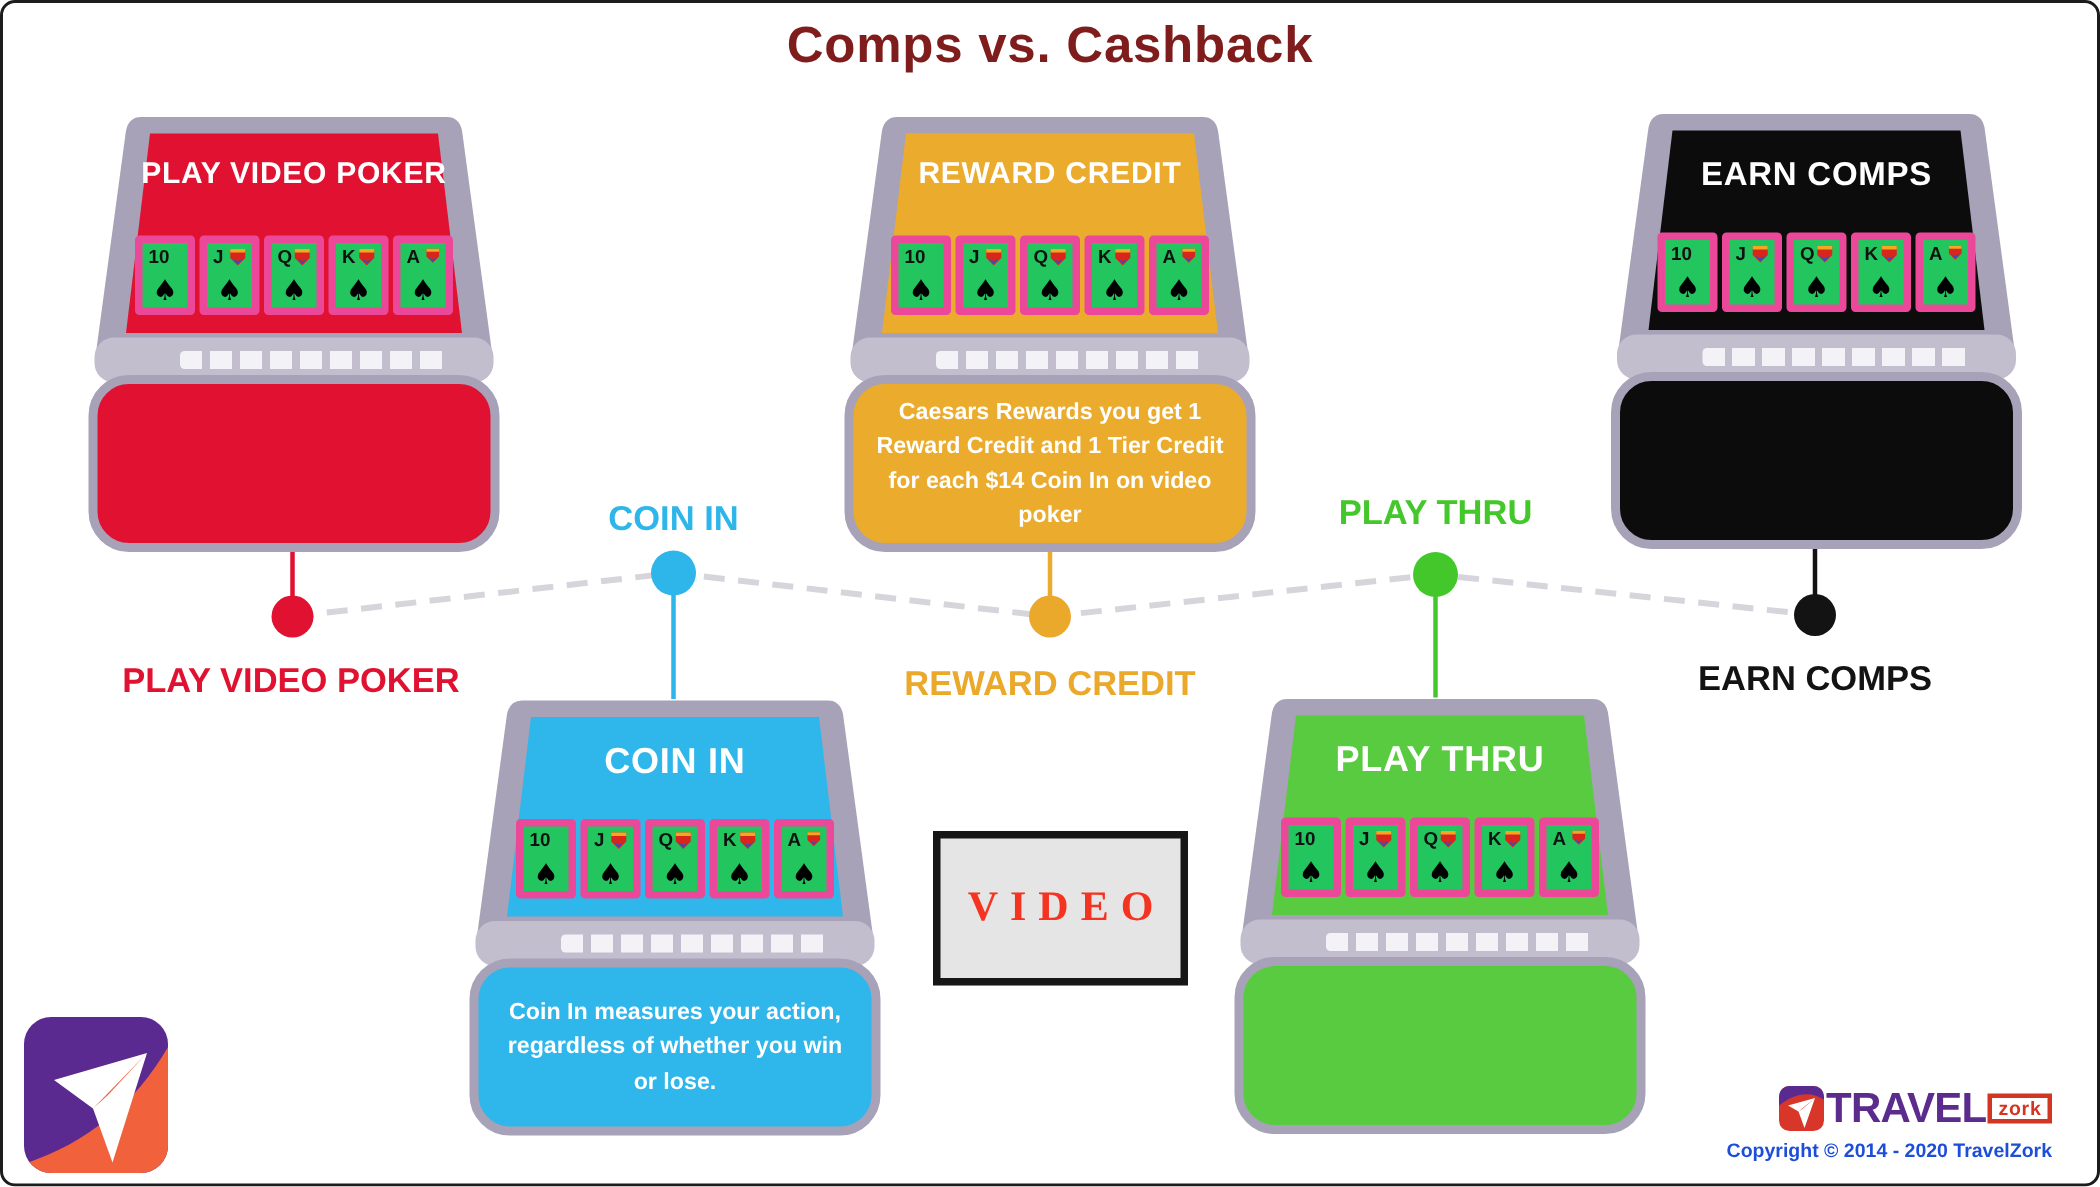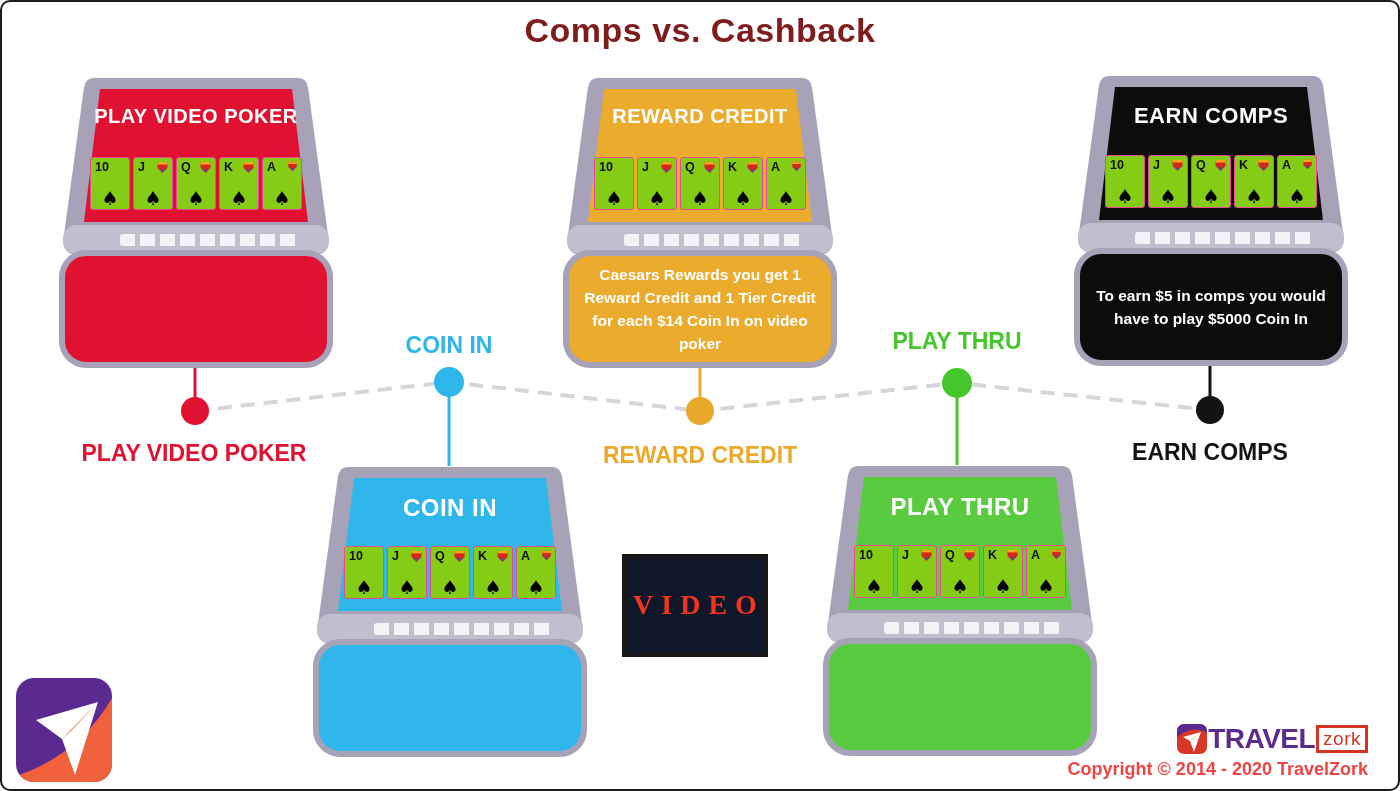--- a/index.html
+++ b/index.html
@@ -29,57 +29,57 @@
   .m-buttons {
     position:absolute; left:62px; top:159px; width:178px; height:12px; border-radius:3px;
     background:repeating-linear-gradient(90deg,#f3f2f6 0 15px,rgba(0,0,0,0) 15px 20px);
   }
   .m-title {
     position:absolute; top:30px; left:20px; right:20px; text-align:center;
     color:#ffffff; font-weight:bold; font-size:20px; letter-spacing:0.5px; white-space:nowrap;
   }
   .m-cards { position:absolute; top:82px; left:0; width:100%; display:flex; justify-content:center; gap:3px; }
   .card {
-    position:relative; width:40px; height:53px; background:#84cc16;
-    border:1px solid #ec4899; border-radius:3px;
+    position:relative; width:40px; height:53px; background:#22c55e;
+    border:5px solid #ec4899; border-radius:3px;
   }
   .card .rank { position:absolute; top:2px; left:4px; font-size:12.5px; font-weight:bold; color:#111; }
   .card .crest { position:absolute; top:3px; right:3px; width:13px; height:13px; }
   .card.small-crest .crest { width:11px; height:11px; }
   .card .suit {
     position:absolute; bottom:0px; left:0; width:100%; text-align:center;
     font-size:19px; color:#000; font-family:"DejaVu Sans", sans-serif; line-height:1.1;
   }
   .m-body {
     position:absolute; top:183px; left:22px; right:22px; height:102px;
     display:flex; align-items:center; justify-content:center; text-align:center;
     color:#ffffff; font-weight:bold; font-size:15.5px; line-height:1.5;
   }
 
   
   .vp-sign {
-    position:absolute; left:620px; top:552px; width:146px; height:103px;
-    background:#0f172a; border:5px solid #161616;
+    position:absolute; left:620px; top:552px; width:170px; height:103px;
+    background:#e5e5e5; border:5px solid #161616;
     display:flex; flex-direction:column; align-items:center; justify-content:center;
   }
   .vp-line {
     font-family:"Liberation Serif", serif; font-weight:bold; font-size:28px;
     color:#f43420; letter-spacing:8px; text-indent:8px; line-height:1.45;
   }
 
   
   .logo-left { position:absolute; left:14px; top:676px; width:96px; height:104px; }
   .footer-right { position:absolute; right:30px; top:721px; text-align:right; }
   .brand-row { display:flex; align-items:center; justify-content:flex-end; gap:1px; }
   .brand-travel { color:#5b2b8e; font-weight:bold; font-size:28px; letter-spacing:-0.5px; }
   .brand-zork {
-    color:#d23622; border:3px solid #d23622; font-weight:normal; font-size:19px;
+    color:#d23622; border:3px solid #d23622; font-weight:bold; font-size:13px;
     padding:0 4px; line-height:1.15; letter-spacing:0.5px;
   }
-  .copyright { margin-top:4px; color:#ef4444; font-weight:bold; font-size:18px; }
+  .copyright { margin-top:4px; color:#1d4ed8; font-weight:bold; font-size:13px; }
 </style>
 </head>
 <body>
 
 <div class="canvas">
 
   <div class="page-title">Comps vs. Cashback</div>
 
   <svg class="timeline-svg" viewBox="0 0 1400 791">
     <polyline points="193,409 447,380 698,409 955,381 1208,408" fill="none" stroke="#d7d5db" stroke-width="4" stroke-dasharray="14 9"></polyline>
@@ -252,21 +252,20 @@
         <div class="card small-crest">
           <span class="rank">A</span>
           <svg class="crest" viewBox="0 0 13 13">
             <path d="M1.5 1 H11.5 V7 L6.5 12 L1.5 7 Z" fill="#d8261d"></path>
             <path d="M1.5 1 H11.5 V3.4 H1.5 Z" fill="#f3a81f"></path>
             <path d="M3 7.5 L6.5 11 L10 7.5 L6.5 9.2 Z" fill="#2b4fd0"></path>
           </svg>
           <span class="suit">♠</span>
         </div>
       </div>
-    <div class="m-body">To earn $5 in comps you would have to play $5000 Coin In</div>
   </div>
 
   <div class="machine" style="left:310px; top:462px;">
     <svg class="chrome" viewBox="0 0 276 296">
       <path d="M36 3 L240 3 Q248 3 250 12 L270 160 L6 160 L26 12 Q28 3 36 3 Z" fill="#a7a2b7"></path>
       <path d="M42 14 L234 14 L250 147 L26 147 Z" fill="#2fb6ea"></path>
       <rect x="5" y="150" width="266" height="30" rx="13" fill="#c2bece"></rect>
       <rect x="4" y="178" width="268" height="112" rx="24" stroke="#a7a2b7" stroke-width="6" fill="#2fb6ea"></rect>
     </svg>
     <div class="m-buttons"></div>
@@ -306,20 +305,21 @@
         <div class="card small-crest">
           <span class="rank">A</span>
           <svg class="crest" viewBox="0 0 13 13">
             <path d="M1.5 1 H11.5 V7 L6.5 12 L1.5 7 Z" fill="#d8261d"></path>
             <path d="M1.5 1 H11.5 V3.4 H1.5 Z" fill="#f3a81f"></path>
             <path d="M3 7.5 L6.5 11 L10 7.5 L6.5 9.2 Z" fill="#2b4fd0"></path>
           </svg>
           <span class="suit">♠</span>
         </div>
       </div>
+    <div class="m-body">Coin In measures your action, regardless of whether you win or lose.</div>
   </div>
 
   <div class="machine" style="left:820px; top:461px;">
     <svg class="chrome" viewBox="0 0 276 296">
       <path d="M36 3 L240 3 Q248 3 250 12 L270 160 L6 160 L26 12 Q28 3 36 3 Z" fill="#a7a2b7"></path>
       <path d="M42 14 L234 14 L250 147 L26 147 Z" fill="#59cb41"></path>
       <rect x="5" y="150" width="266" height="30" rx="13" fill="#c2bece"></rect>
       <rect x="4" y="178" width="268" height="112" rx="24" stroke="#a7a2b7" stroke-width="6" fill="#59cb41"></rect>
     </svg>
     <div class="m-buttons"></div>

